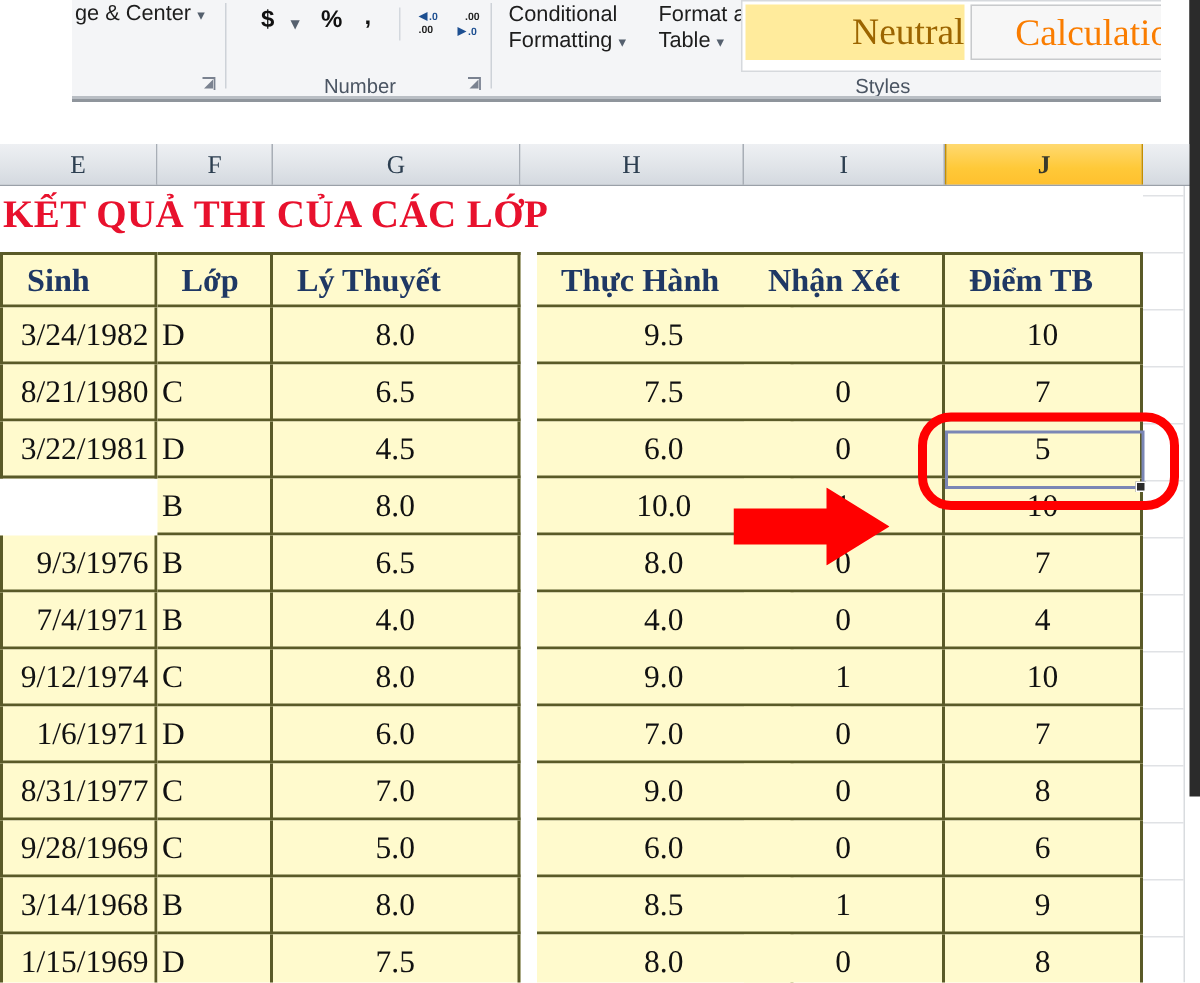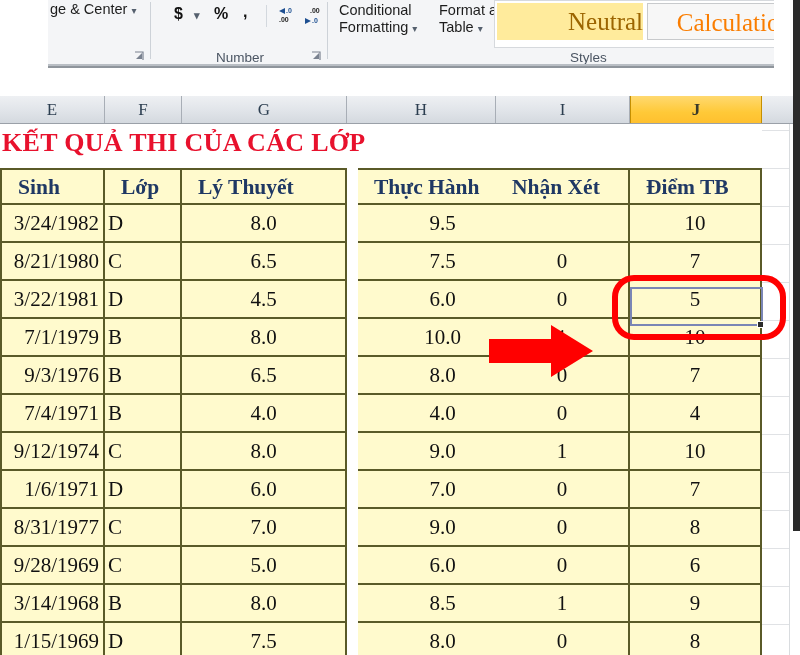--- a/index.html
+++ b/index.html
@@ -428,21 +428,20 @@
         </div>
         <div class="row">
           <div class="cell c-E ta-right">3/22/1981</div>
           <div class="cell c-F ta-left">D</div>
           <div class="cell c-G ta-center">4.5</div>
           <div class="cell c-H ta-center">6.0</div>
           <div class="cell c-I ta-center">0</div>
           <div class="cell c-J ta-center">5</div>
         </div>
         <div class="row">
-          <div class="cell c-E ta-right">7/1/1979</div>
           <div class="cell c-F ta-left">B</div>
           <div class="cell c-G ta-center">8.0</div>
           <div class="cell c-H ta-center">10.0</div>
           <div class="cell c-I ta-center">1</div>
           <div class="cell c-J ta-center">10</div>
         </div>
         <div class="row">
           <div class="cell c-E ta-right">9/3/1976</div>
           <div class="cell c-F ta-left">B</div>
           <div class="cell c-G ta-center">6.5</div>

